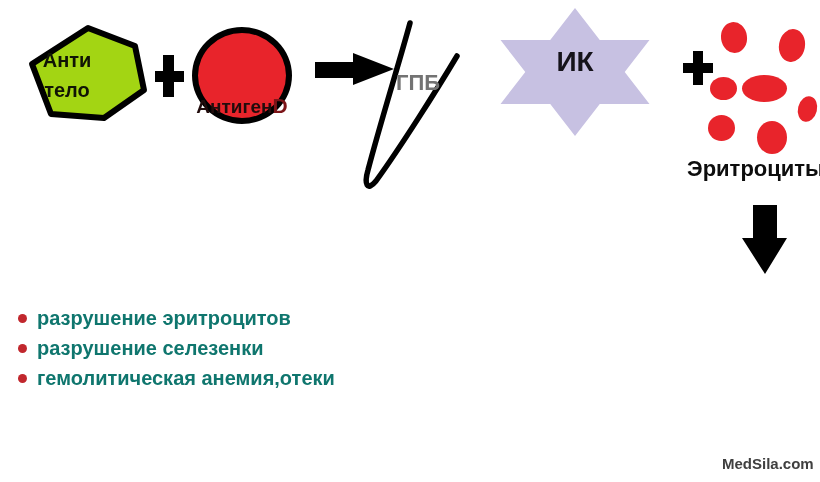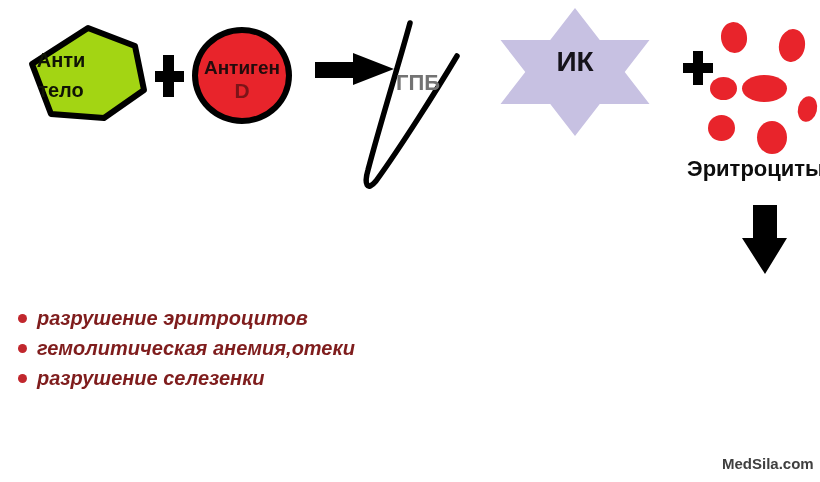--- a/index.html
+++ b/index.html
@@ -13,21 +13,21 @@
     width: 820px;
     height: 482px;
     background: #ffffff;
     overflow: hidden;
   }
   .abs { position: absolute; }
 
   
   .hexagon-svg { left: 20px; top: 20px; width: 130px; height: 105px; }
   .hex-label {
-    left: 24px; top: 45px; width: 74px;
+    left: 30px; top: 45px; width: 74px;
     text-align: center;
     font-size: 20px; font-weight: bold; color: #101405;
     line-height: 30px;
   }
 
   
   .plus { }
   .plus .bar { position: absolute; background: #000; }
   .plus1 { left: 155px; top: 55px; width: 29px; height: 42px; }
   .plus1 .bar-v { left: 8px; top: 0; width: 11px; height: 42px; }
@@ -35,21 +35,21 @@
   .plus2 { left: 683px; top: 51px; width: 30px; height: 34px; }
   .plus2 .bar-v { left: 10px; top: 0; width: 10px; height: 34px; }
   .plus2 .bar-h { left: 0; top: 12px; width: 30px; height: 10px; }
 
   
   .antigen-ellipse {
     left: 192px; top: 27px; width: 88px; height: 77px;
     background: #e8242b;
     border: 6px solid #000;
     border-radius: 50%;
-    display: flex; flex-direction: column; align-items: center; justify-content: center;
+    display: flex; flex-direction: row; align-items: flex-end; justify-content: center;
     padding-top: 8px;
   }
   .antigen-name { font-size: 19px; font-weight: bold; color: #220c0c; line-height: 22px; }
   .antigen-type { font-size: 21px; font-weight: bold; color: #7c1418; line-height: 24px; }
 
   
   .arrow-right-svg { left: 313px; top: 50px; width: 84px; height: 38px; }
   .arrow-down-svg  { left: 740px; top: 203px; width: 50px; height: 74px; }
 
   
@@ -76,21 +76,21 @@
 
   .erythro-label { left: 687px; top: 156px; font-size: 22px; font-weight: bold; color: #0d0d0d; }
 
   
   .effects-list { left: 18px; top: 303px; }
   .effect-row { display: flex; align-items: center; height: 30px; }
   .bullet-dot {
     width: 9px; height: 9px; border-radius: 50%;
     background: #c1272d; margin-right: 10px; flex: none;
   }
-  .effect-text { font-size: 20px; font-weight: bold; color: #7f1d1d; white-space: nowrap; font-style: italic; }
+  .effect-text { font-size: 20px; font-weight: bold; color: #0f766e; white-space: nowrap; }
 
   .watermark { left: 722px; top: 455px; font-size: 15px; font-weight: bold; color: #404040; }
 </style>
 </head>
 <body>
 
 <div class="canvas">
 
   <svg class="abs hexagon-svg" viewBox="0 0 130 105" preserveAspectRatio="none">
     <polygon points="68,8 115,26 124,70 84,98 31,94 12,44" stroke="#000000" stroke-width="6" stroke-linejoin="round" fill="#a3d513"></polygon>
@@ -143,23 +143,23 @@
     <polygon points="13,2 37,2 37,35 47,35 25,71 2,35 13,35" fill="#000000"></polygon>
   </svg>
 
   <div class="abs effects-list">
     <div class="effect-row">
       <div class="bullet-dot"></div>
       <div class="effect-text">разрушение эритроцитов</div>
     </div>
     <div class="effect-row">
       <div class="bullet-dot"></div>
-      <div class="effect-text">гемолитическая анемия,отеки</div>
+      <div class="effect-text">разрушение селезенки</div>
     </div>
     <div class="effect-row">
       <div class="bullet-dot"></div>
-      <div class="effect-text">разрушение селезенки</div>
+      <div class="effect-text">гемолитическая анемия,отеки</div>
     </div>
   </div>
 
   <div class="abs watermark">MedSila.com</div>
 
 </div>
 
 </body></html>

